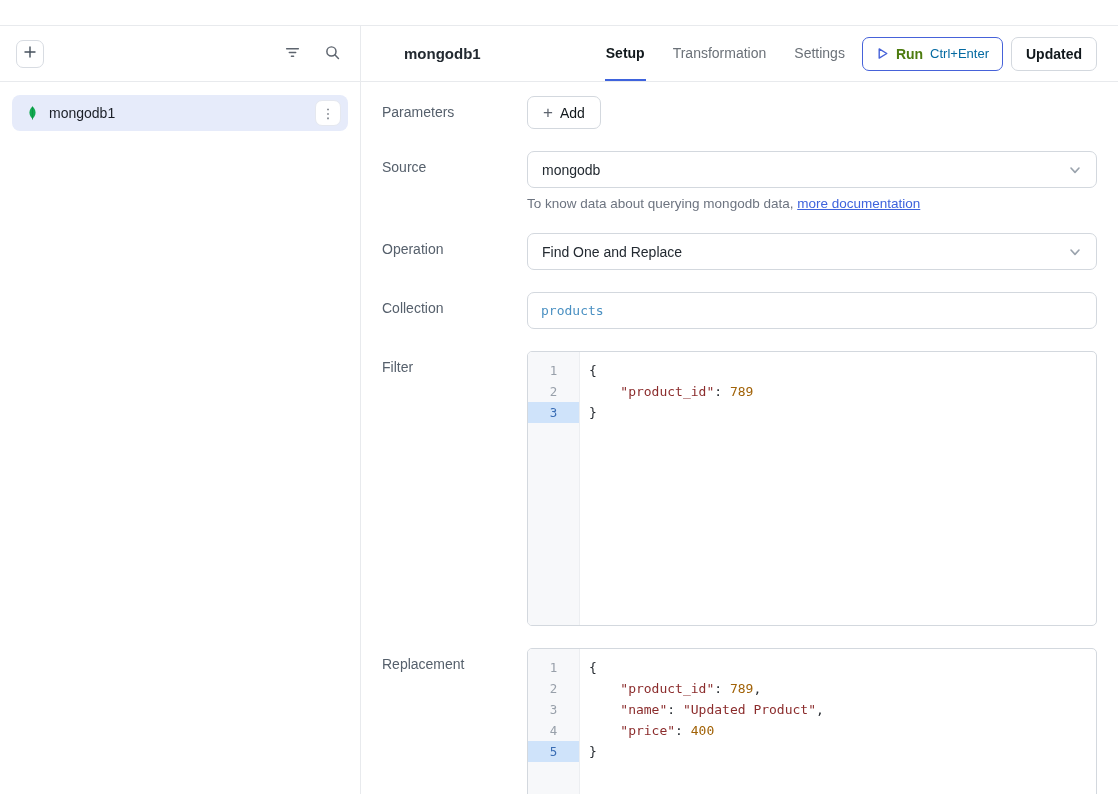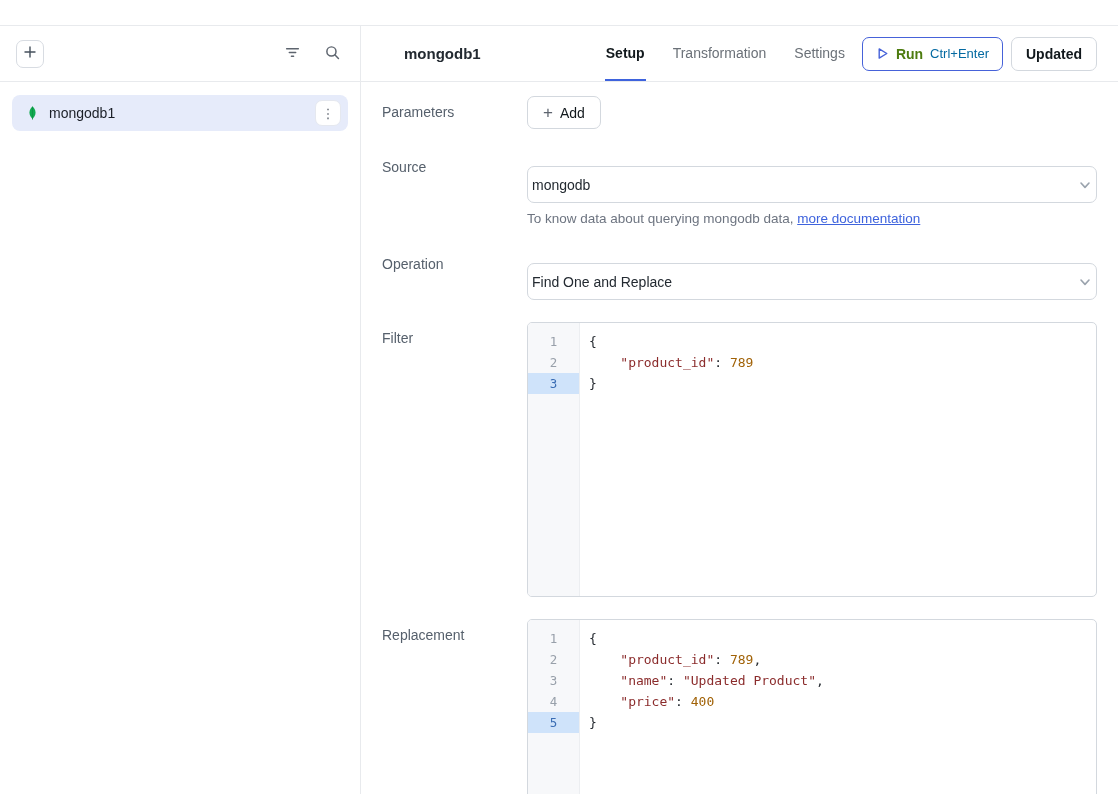--- a/index.html
+++ b/index.html
@@ -43,21 +43,21 @@
 
   
   .content { flex: 1; min-height: 0; overflow: hidden; padding: 14px 21px 0; }
   .form-row { display: flex; margin-bottom: 22px; }
   .form-label { width: 145px; flex: none; padding-top: 8px; font-size: 14px; color: #56606c; }
   .control { flex: 1; min-width: 0; }
 
   .add-btn { display: inline-flex; align-items: center; gap: 7px; height: 33px; padding: 0 15px; background: #fff; border: 1px solid #d3d8de; border-radius: 7px; cursor: pointer; font-family: "Liberation Sans", sans-serif; font-size: 14px; font-weight: 500; color: #11181c; }
   .add-btn .plus { color: #5d646e; font-size: 17px; line-height: 1; margin-top: -1px; }
 
-  .select { height: 37px; display: flex; align-items: center; padding: 0 4px; border: 1px solid #d3d8de; border-radius: 7px; background: #fff; cursor: pointer; font-size: 14px; color: #232a31; margin-top: 15px; }
+  .select { height: 37px; display: flex; align-items: center; padding: 0 14px; border: 1px solid #d3d8de; border-radius: 7px; background: #fff; cursor: pointer; font-size: 14px; color: #232a31; }
   .select .sel-value { flex: 1; }
   .select .chev { flex: none; display: inline-flex; }
 
   .helper { margin-top: 8px; font-size: 13.5px; color: #6d7480; }
   .doc-link { color: #3e63dd; text-decoration: underline; cursor: pointer; }
 
   .mono-input { height: 37px; display: flex; align-items: center; padding: 0 13px; border: 1px solid #d3d8de; border-radius: 7px; background: #fff; cursor: text; font-family: "DejaVu Sans Mono", monospace; font-size: 13px; color: #4a90c2; }
 
   .editor { display: flex; border: 1px solid #d3d8de; border-radius: 5px; overflow: hidden; background: #fff; }
   .gutter { width: 52px; flex: none; background: #f7f8fa; border-right: 1px solid #eceef1; padding-top: 8px; }
@@ -175,20 +175,28 @@
               <span class="sel-value">Find One and Replace</span>
               <span class="chev">
                 <svg width="14" height="14" viewBox="0 0 14 14">
                     <path d="M3 5 L7 9.4 L11 5" stroke="#9aa3ad" stroke-width="1.6" fill="none" stroke-linecap="round" stroke-linejoin="round"></path>
                   </svg>
               </span>
             </div>
           </div>
         </div>
 
+        <div class="form-row">
+          <div class="form-label">Collection</div>
+          <div class="control">
+            <div class="mono-input">
+              <span>products</span>
+            </div>
+          </div>
+        </div>
 
         <div class="form-row">
           <div class="form-label">Filter</div>
           <div class="control">
             <div class="editor" id="filter-editor" style="height:275px;">
               <div class="gutter">
                   <div class="ln">1</div>
                   <div class="ln">2</div>
                   <div class="ln active">3</div>
                 </div>

